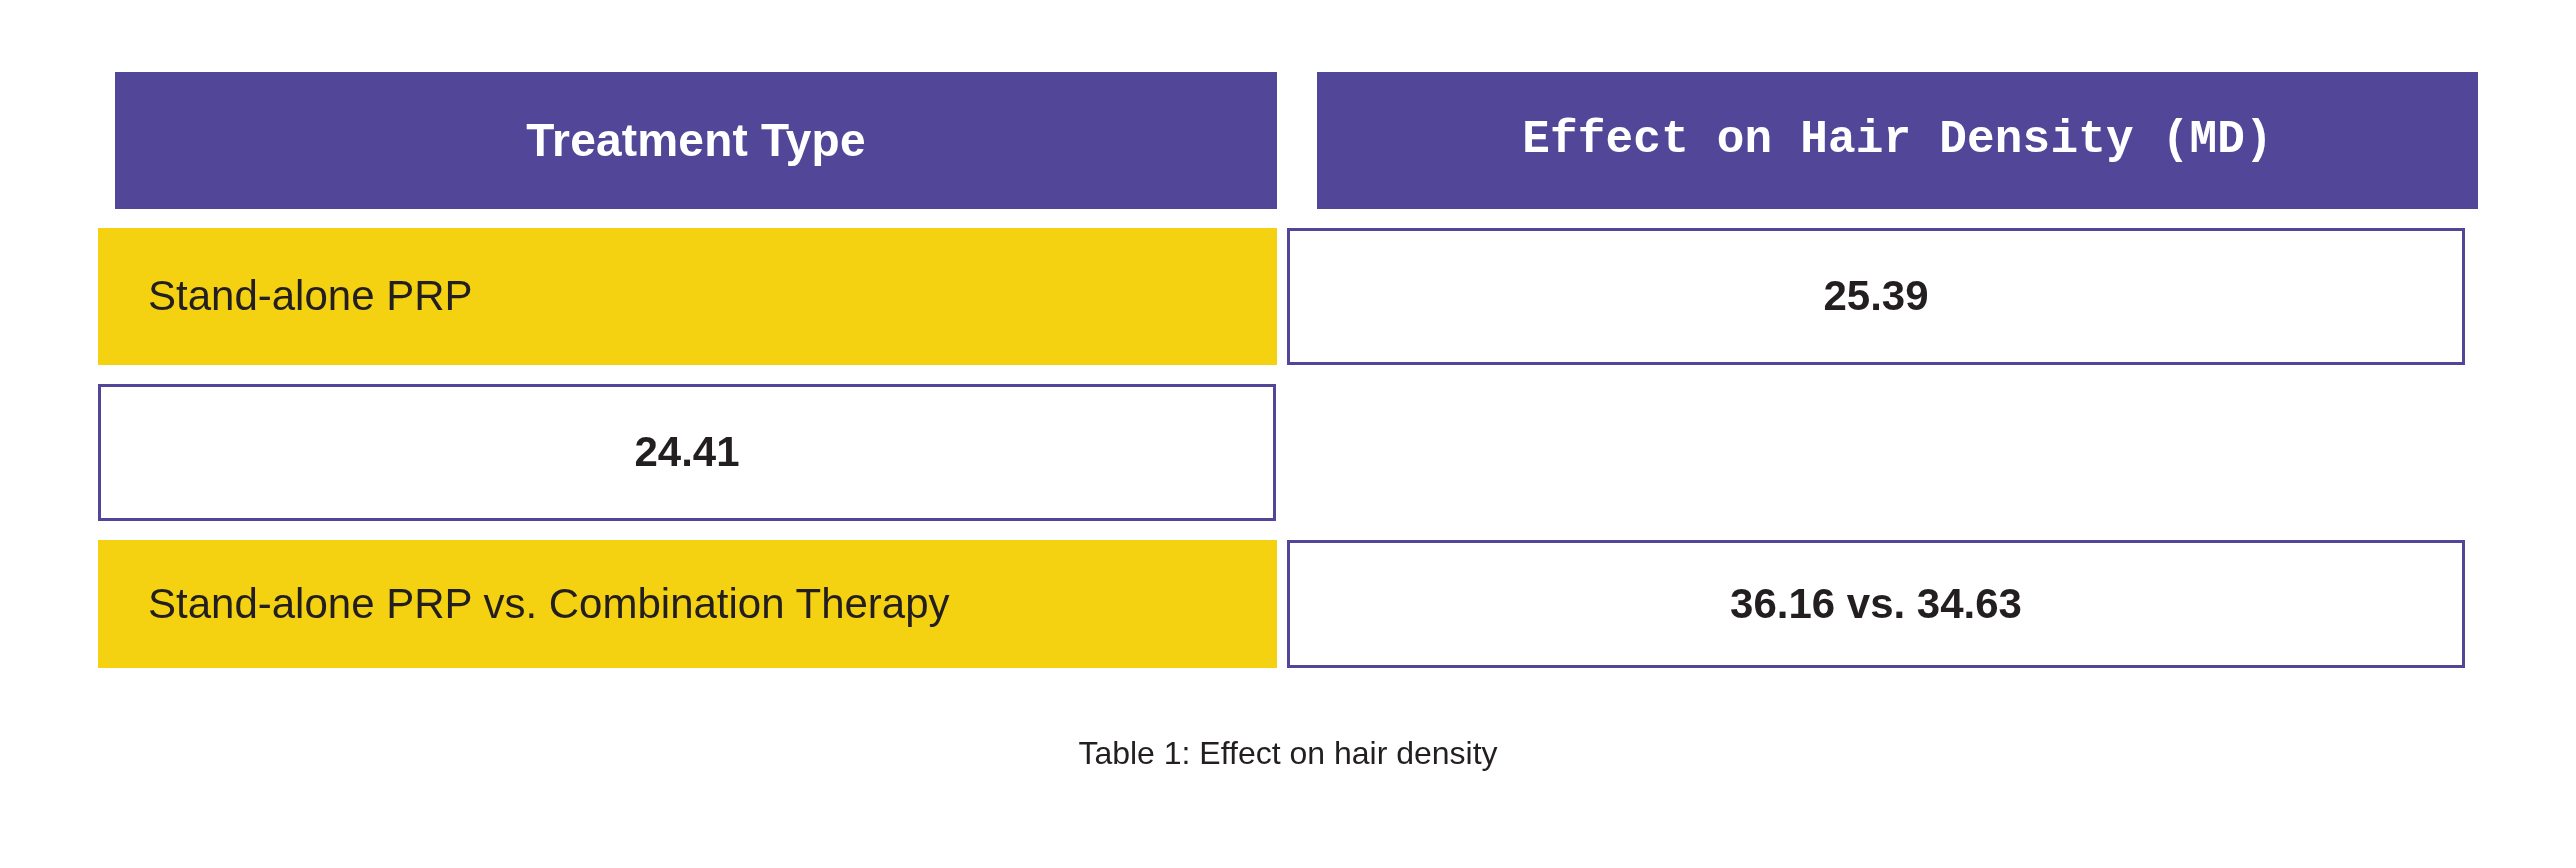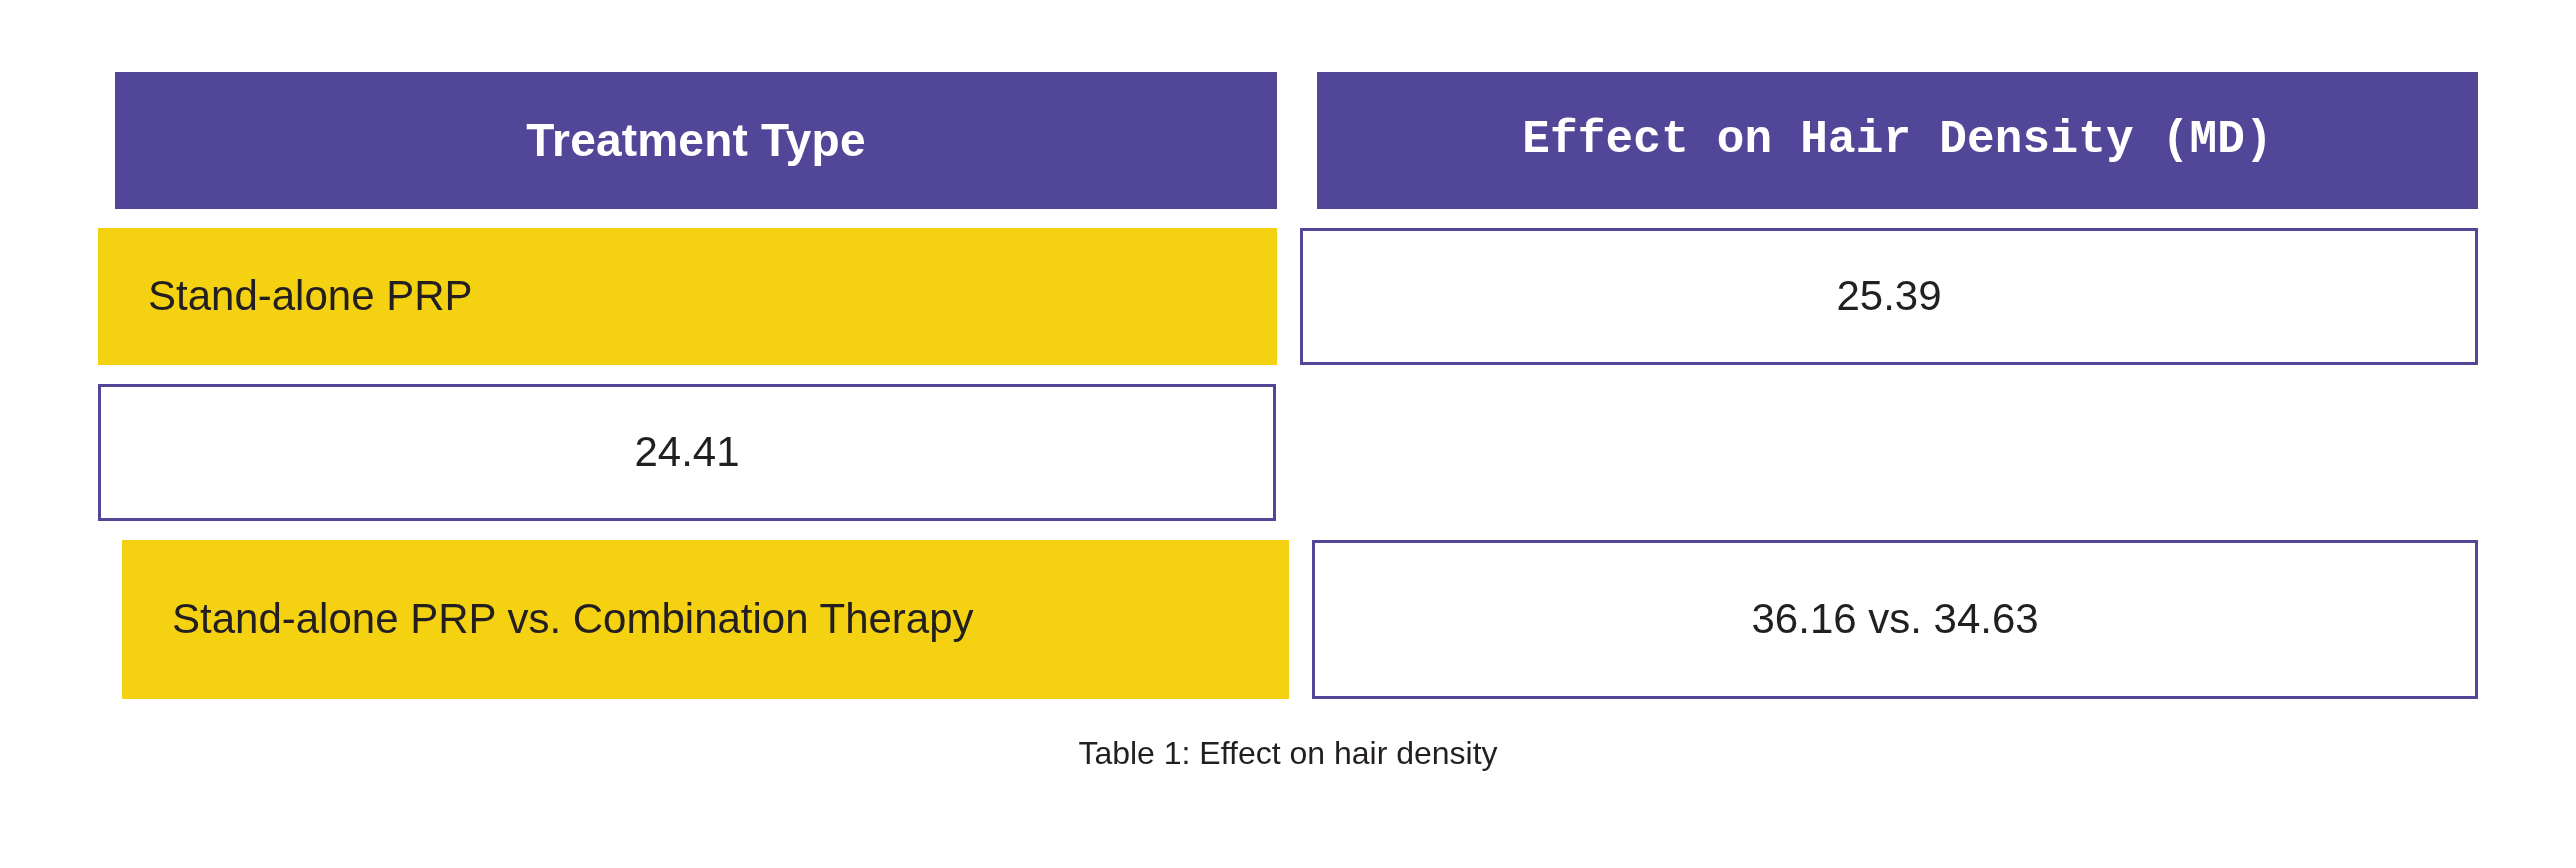--- a/index.html
+++ b/index.html
@@ -53,25 +53,25 @@
     font-weight: bold;
     letter-spacing: 0.2px;
     line-height: 1.1;
     text-align: center;
     white-space: nowrap;
   }
 
   
   .body-row {
     display: flex;
-    gap: 23px;
+    gap: 10px;
     height: 137px;
     margin-top: 19px;
   }
-  .body-row.last { height: 159px; margin-left: 24px; }
+  .body-row.last { height: 128px; }
 
   .label-cell {
     width: 1179px;
     background: #F5D211;
     display: flex;
     align-items: center;
     box-sizing: border-box;
     padding-left: 50px;
   }
   .label-text {
@@ -87,21 +87,21 @@
     background: #ffffff;
     border: 3px solid #524699;
     display: flex;
     align-items: center;
     justify-content: center;
     box-sizing: border-box;
   }
   .value-text {
     color: #231f20;
     font-size: 42px;
-    font-weight: normal;
+    font-weight: bold;
     line-height: 1.15;
     text-align: center;
     white-space: nowrap;
   }
 
   
   .caption {
     position: absolute;
     left: 0;
     top: 734px;

